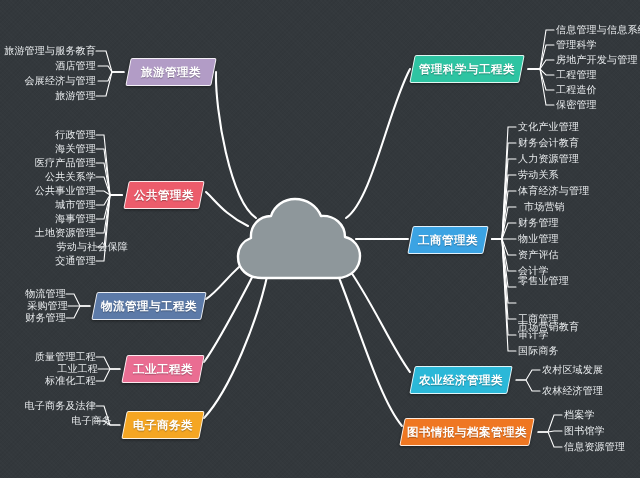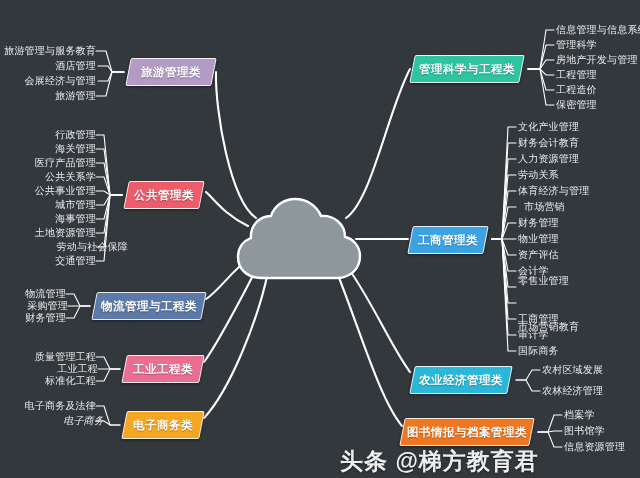--- a/index.html
+++ b/index.html
@@ -198,21 +198,21 @@
     <span>工业工程类</span>
   </div>
   <div class="leaf r" style="left:0px;top:351px;width:96px;">质量管理工程</div>
   <div class="leaf r" style="left:0px;top:363px;width:98px;">工业工程</div>
   <div class="leaf r" style="left:0px;top:375px;width:96px;">标准化工程</div>
 
   <div class="cat" style="left:124px;top:411px;width:78px;background:#f5a623;">
     <span>电子商务类</span>
   </div>
   <div class="leaf r" style="left:0px;top:400px;width:96px;">电子商务及法律</div>
-  <div class="leaf r" style="left:8px;top:415px;width:96px;font-style:italic;">电子商务</div>
+  <div class="leaf r" style="left:16px;top:415px;width:96px;">电子商务</div>
 
   <div class="cat" style="left:412px;top:55px;width:110px;background:#2ec4a2;">
     <span>管理科学与工程类</span>
   </div>
   <div class="leaf l" style="left:556px;top:24px;">信息管理与信息系统</div>
   <div class="leaf l" style="left:556px;top:39px;">管理科学</div>
   <div class="leaf l" style="left:556px;top:54px;">房地产开发与管理</div>
   <div class="leaf l" style="left:556px;top:69px;">工程管理</div>
   <div class="leaf l" style="left:556px;top:84px;">工程造价</div>
   <div class="leaf l" style="left:556px;top:99px;">保密管理</div>
@@ -242,15 +242,14 @@
   <div class="leaf l" style="left:542px;top:364px;">农村区域发展</div>
   <div class="leaf l" style="left:542px;top:385px;">农林经济管理</div>
 
   <div class="cat" style="left:402px;top:418px;width:130px;background:#ef7722;">
     <span>图书情报与档案管理类</span>
   </div>
   <div class="leaf l" style="left:564px;top:409px;">档案学</div>
   <div class="leaf l" style="left:564px;top:425px;">图书馆学</div>
   <div class="leaf l" style="left:564px;top:441px;">信息资源管理</div>
 
-  <div class="watermark">头条 @梯方教育君</div>
 
 </div>
 
 </body></html>

